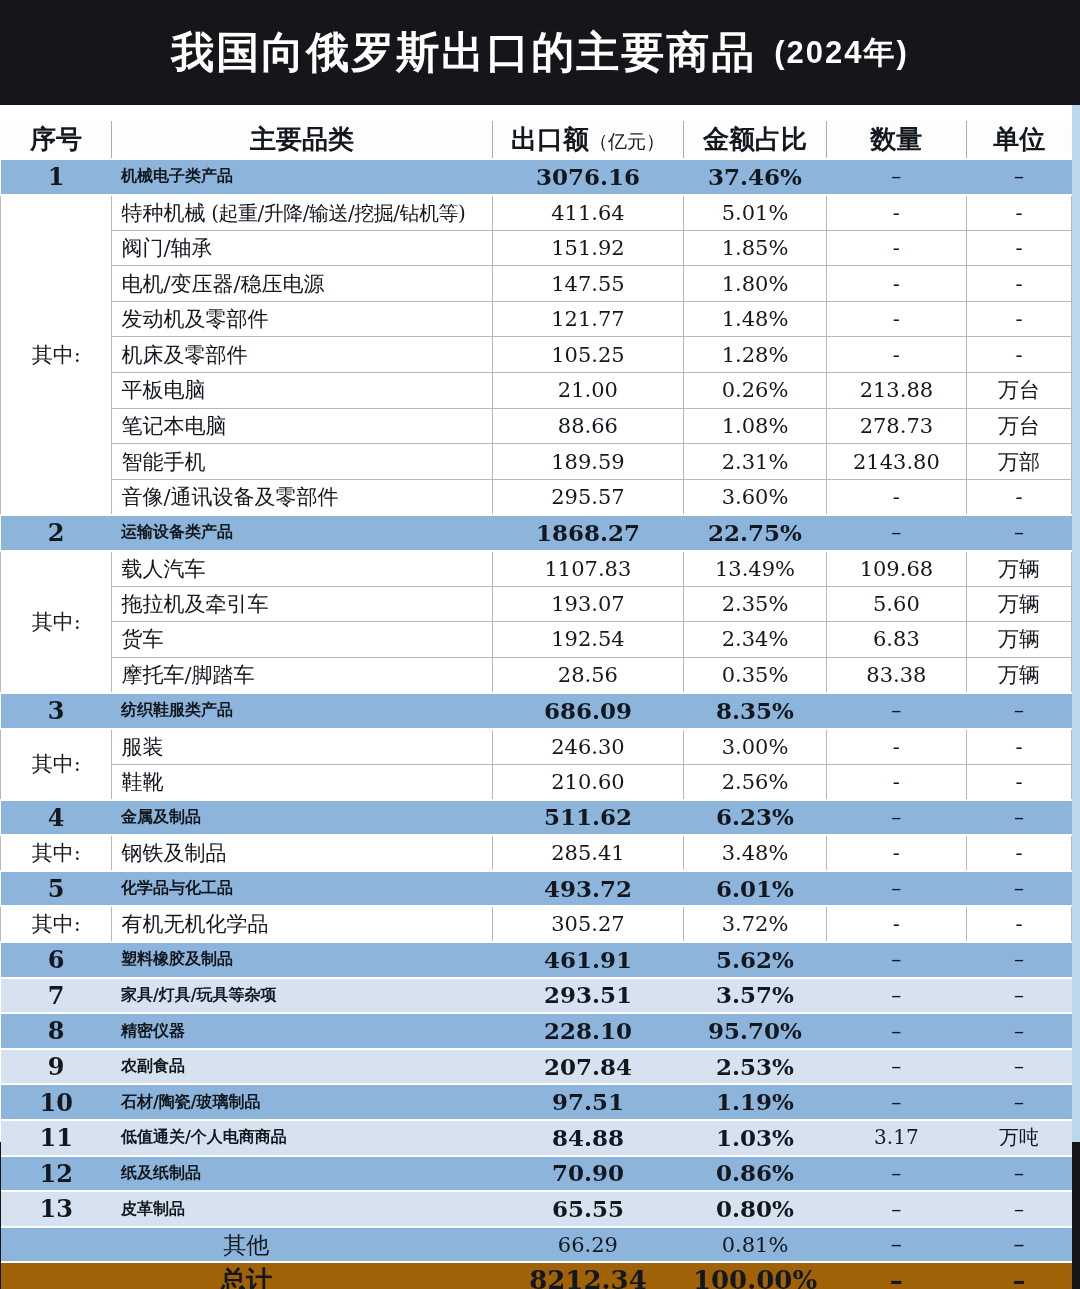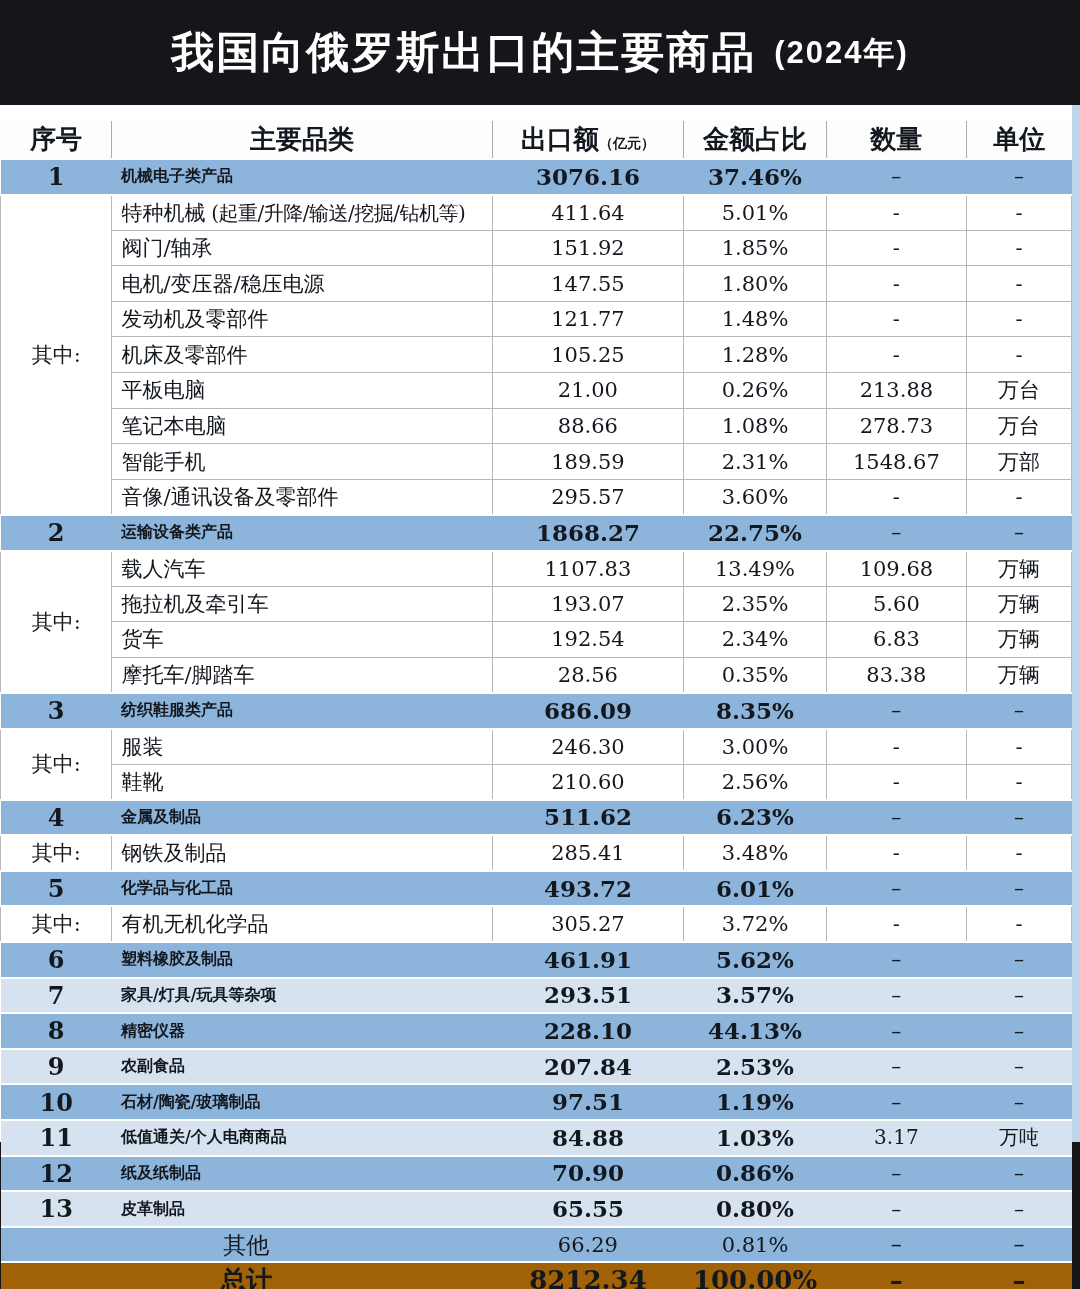--- a/index.html
+++ b/index.html
@@ -39,21 +39,21 @@
     color:#13181f;
     margin-top:16px;
   }
   thead tr { height:38px; }
   th {
     background:#fdfdfd; font-weight:bold; font-size:26px;
     text-align:center; vertical-align:middle; white-space:nowrap;
     border-bottom:2px solid #ffffff;
   }
   th + th { border-left:1px solid #ababab; }
-  th .th-note { font-size:14px; font-weight:bold; }
+  th .th-note { font-size:19px; font-weight:normal; }
 
   tbody tr { height:35.6px; }
   td {
     vertical-align:middle; text-align:center;
     font-size:21px; white-space:nowrap; overflow:hidden;
     line-height:1.05;
   }
 
   
   tr.sub td { background:#ffffff; border:1px solid #b7b7b7; }
@@ -175,21 +175,21 @@
             <td class="name-cell"><span>笔记本电脑</span></td>
             <td class="val-cell">88.66</td>
             <td class="share-cell">1.08%</td>
             <td class="qty-cell">278.73</td>
             <td class="unit-cell">万台</td>
           </tr>
           <tr class="sub">
             <td class="name-cell"><span>智能手机</span></td>
             <td class="val-cell">189.59</td>
             <td class="share-cell">2.31%</td>
-            <td class="qty-cell">1548.67</td>
+            <td class="qty-cell">2143.80</td>
             <td class="unit-cell">万部</td>
           </tr>
           <tr class="sub">
             <td class="name-cell"><span>音像/通讯设备及零部件</span></td>
             <td class="val-cell">295.57</td>
             <td class="share-cell">3.60%</td>
             <td class="qty-cell">-</td>
             <td class="unit-cell">-</td>
           </tr>
           <tr class="main">
@@ -297,21 +297,21 @@
             <td class="name-cell"><span>家具/灯具/玩具等杂项</span></td>
             <td class="val-cell">293.51</td>
             <td class="share-cell">3.57%</td>
             <td class="qty-cell dash">–</td>
             <td class="unit-cell dash">–</td>
           </tr>
           <tr class="main">
             <td class="no-cell">8</td>
             <td class="name-cell"><span>精密仪器</span></td>
             <td class="val-cell">228.10</td>
-            <td class="share-cell">44.13%</td>
+            <td class="share-cell">95.70%</td>
             <td class="qty-cell dash">–</td>
             <td class="unit-cell dash">–</td>
           </tr>
           <tr class="main-alt">
             <td class="no-cell">9</td>
             <td class="name-cell"><span>农副食品</span></td>
             <td class="val-cell">207.84</td>
             <td class="share-cell">2.53%</td>
             <td class="qty-cell dash">–</td>
             <td class="unit-cell dash">–</td>

